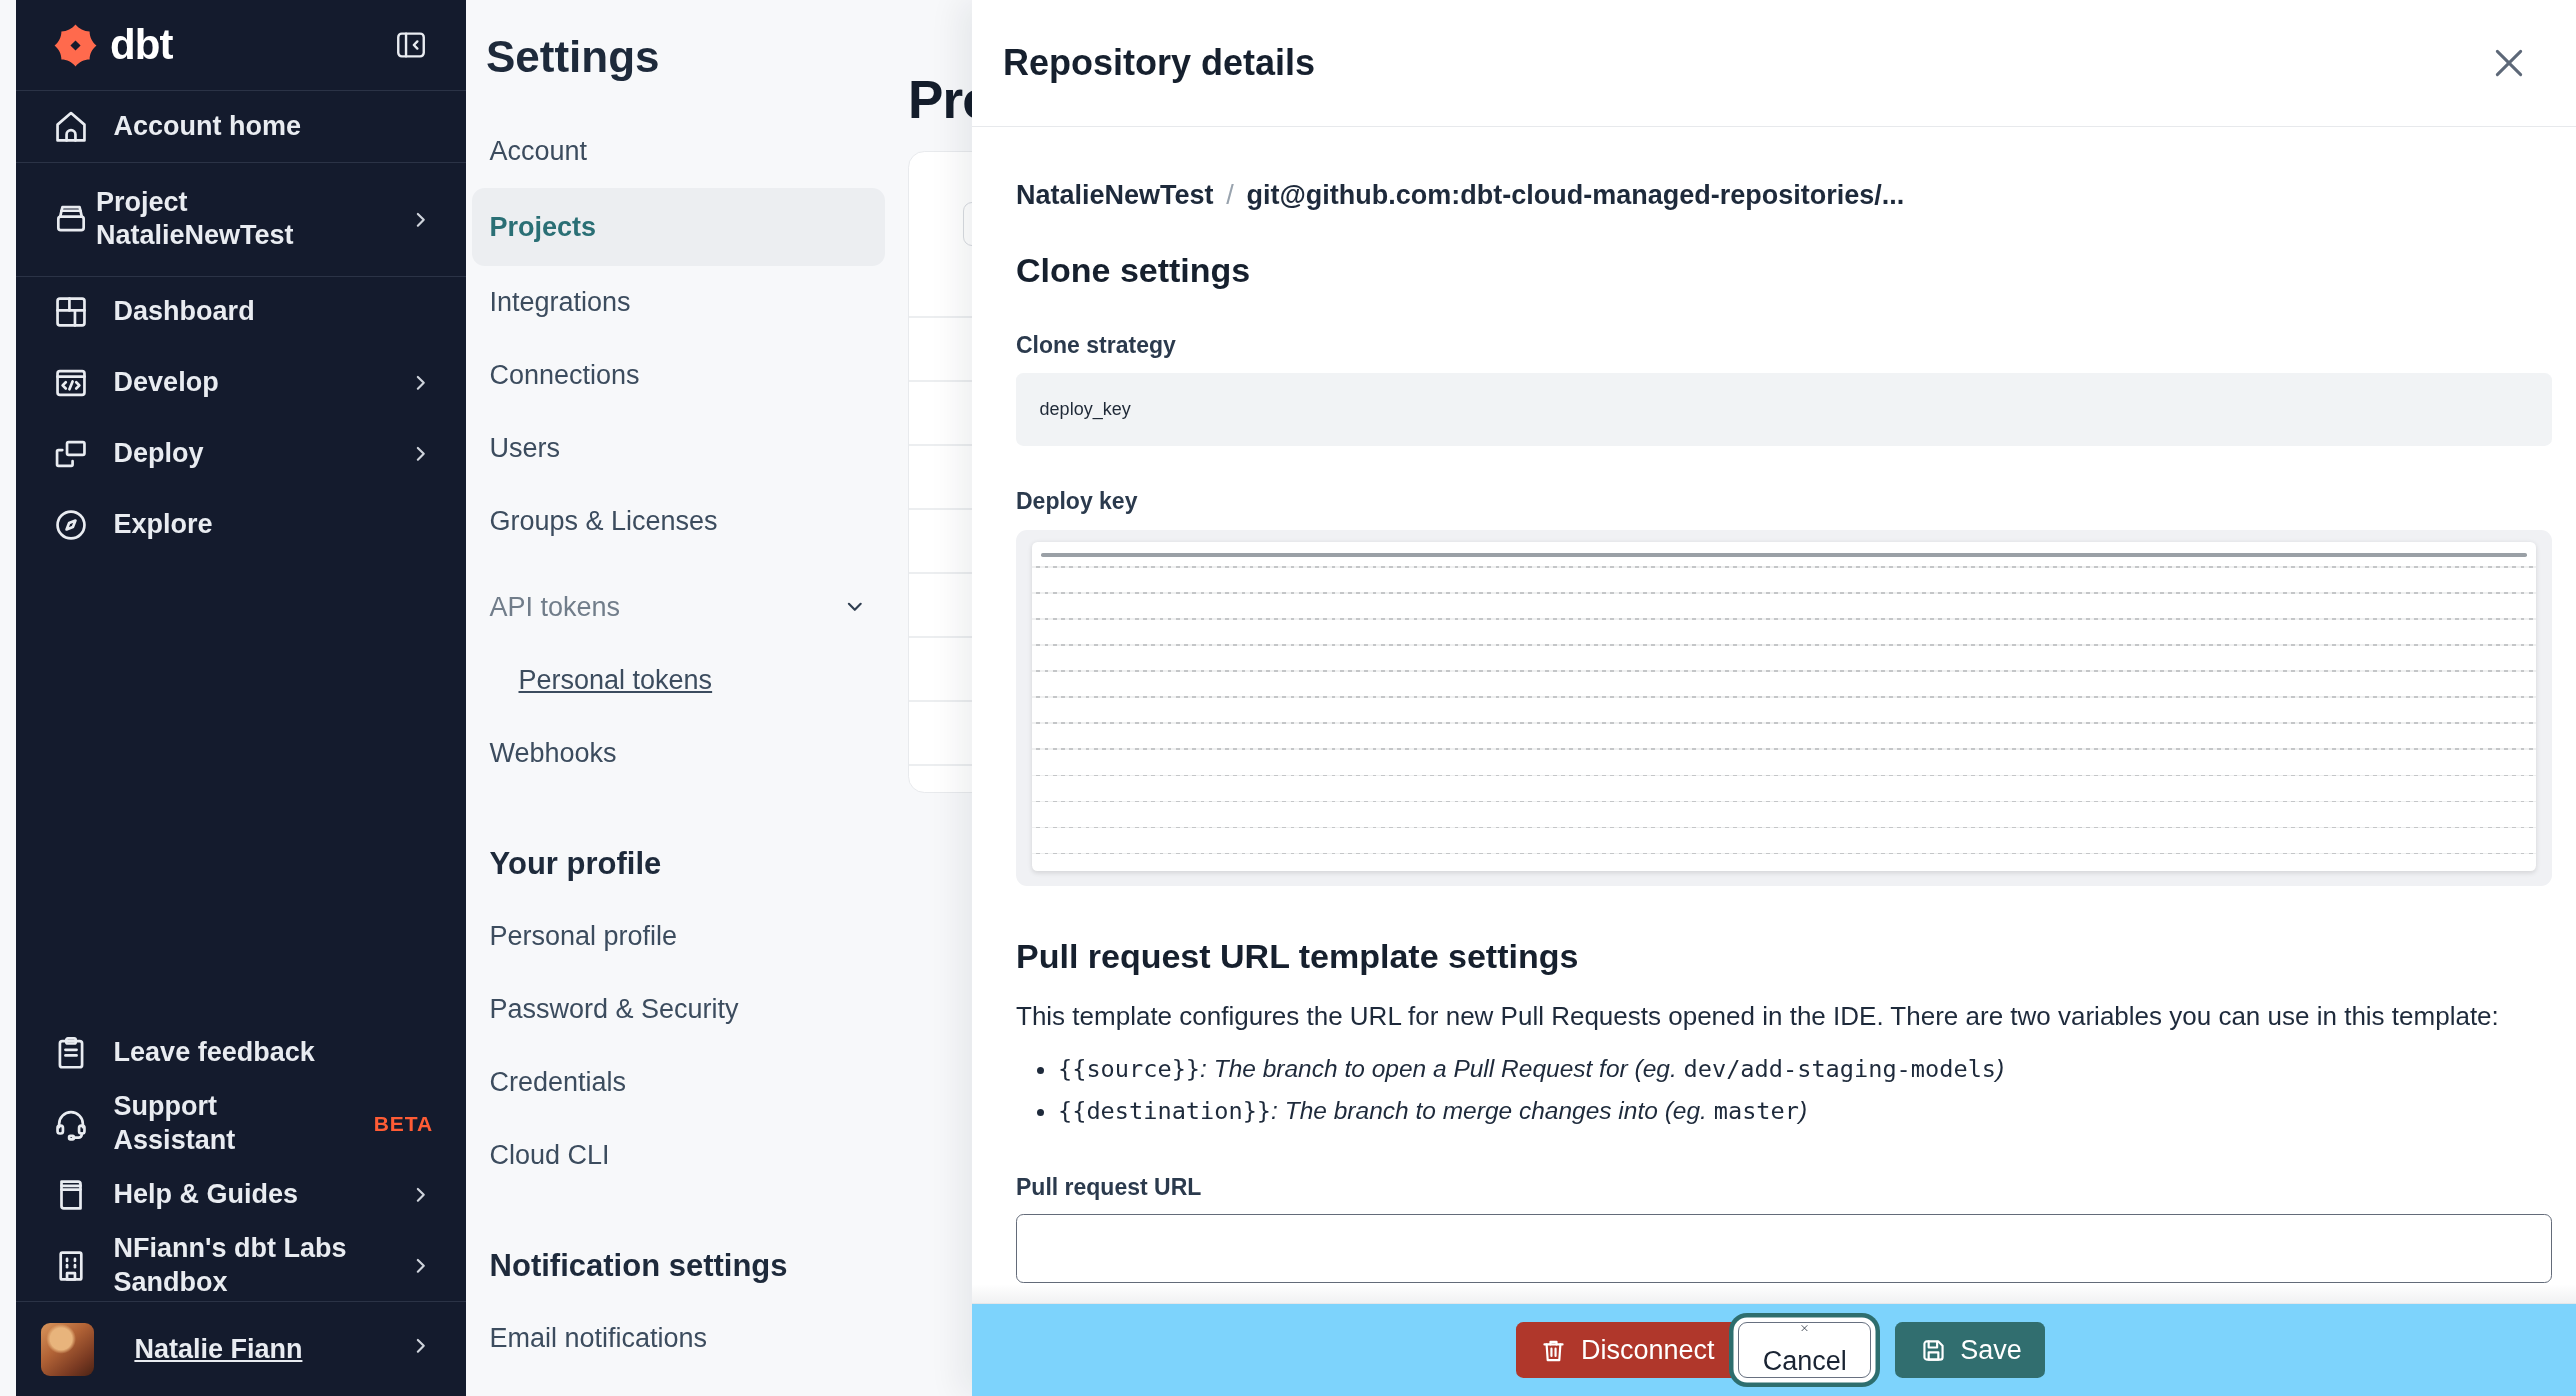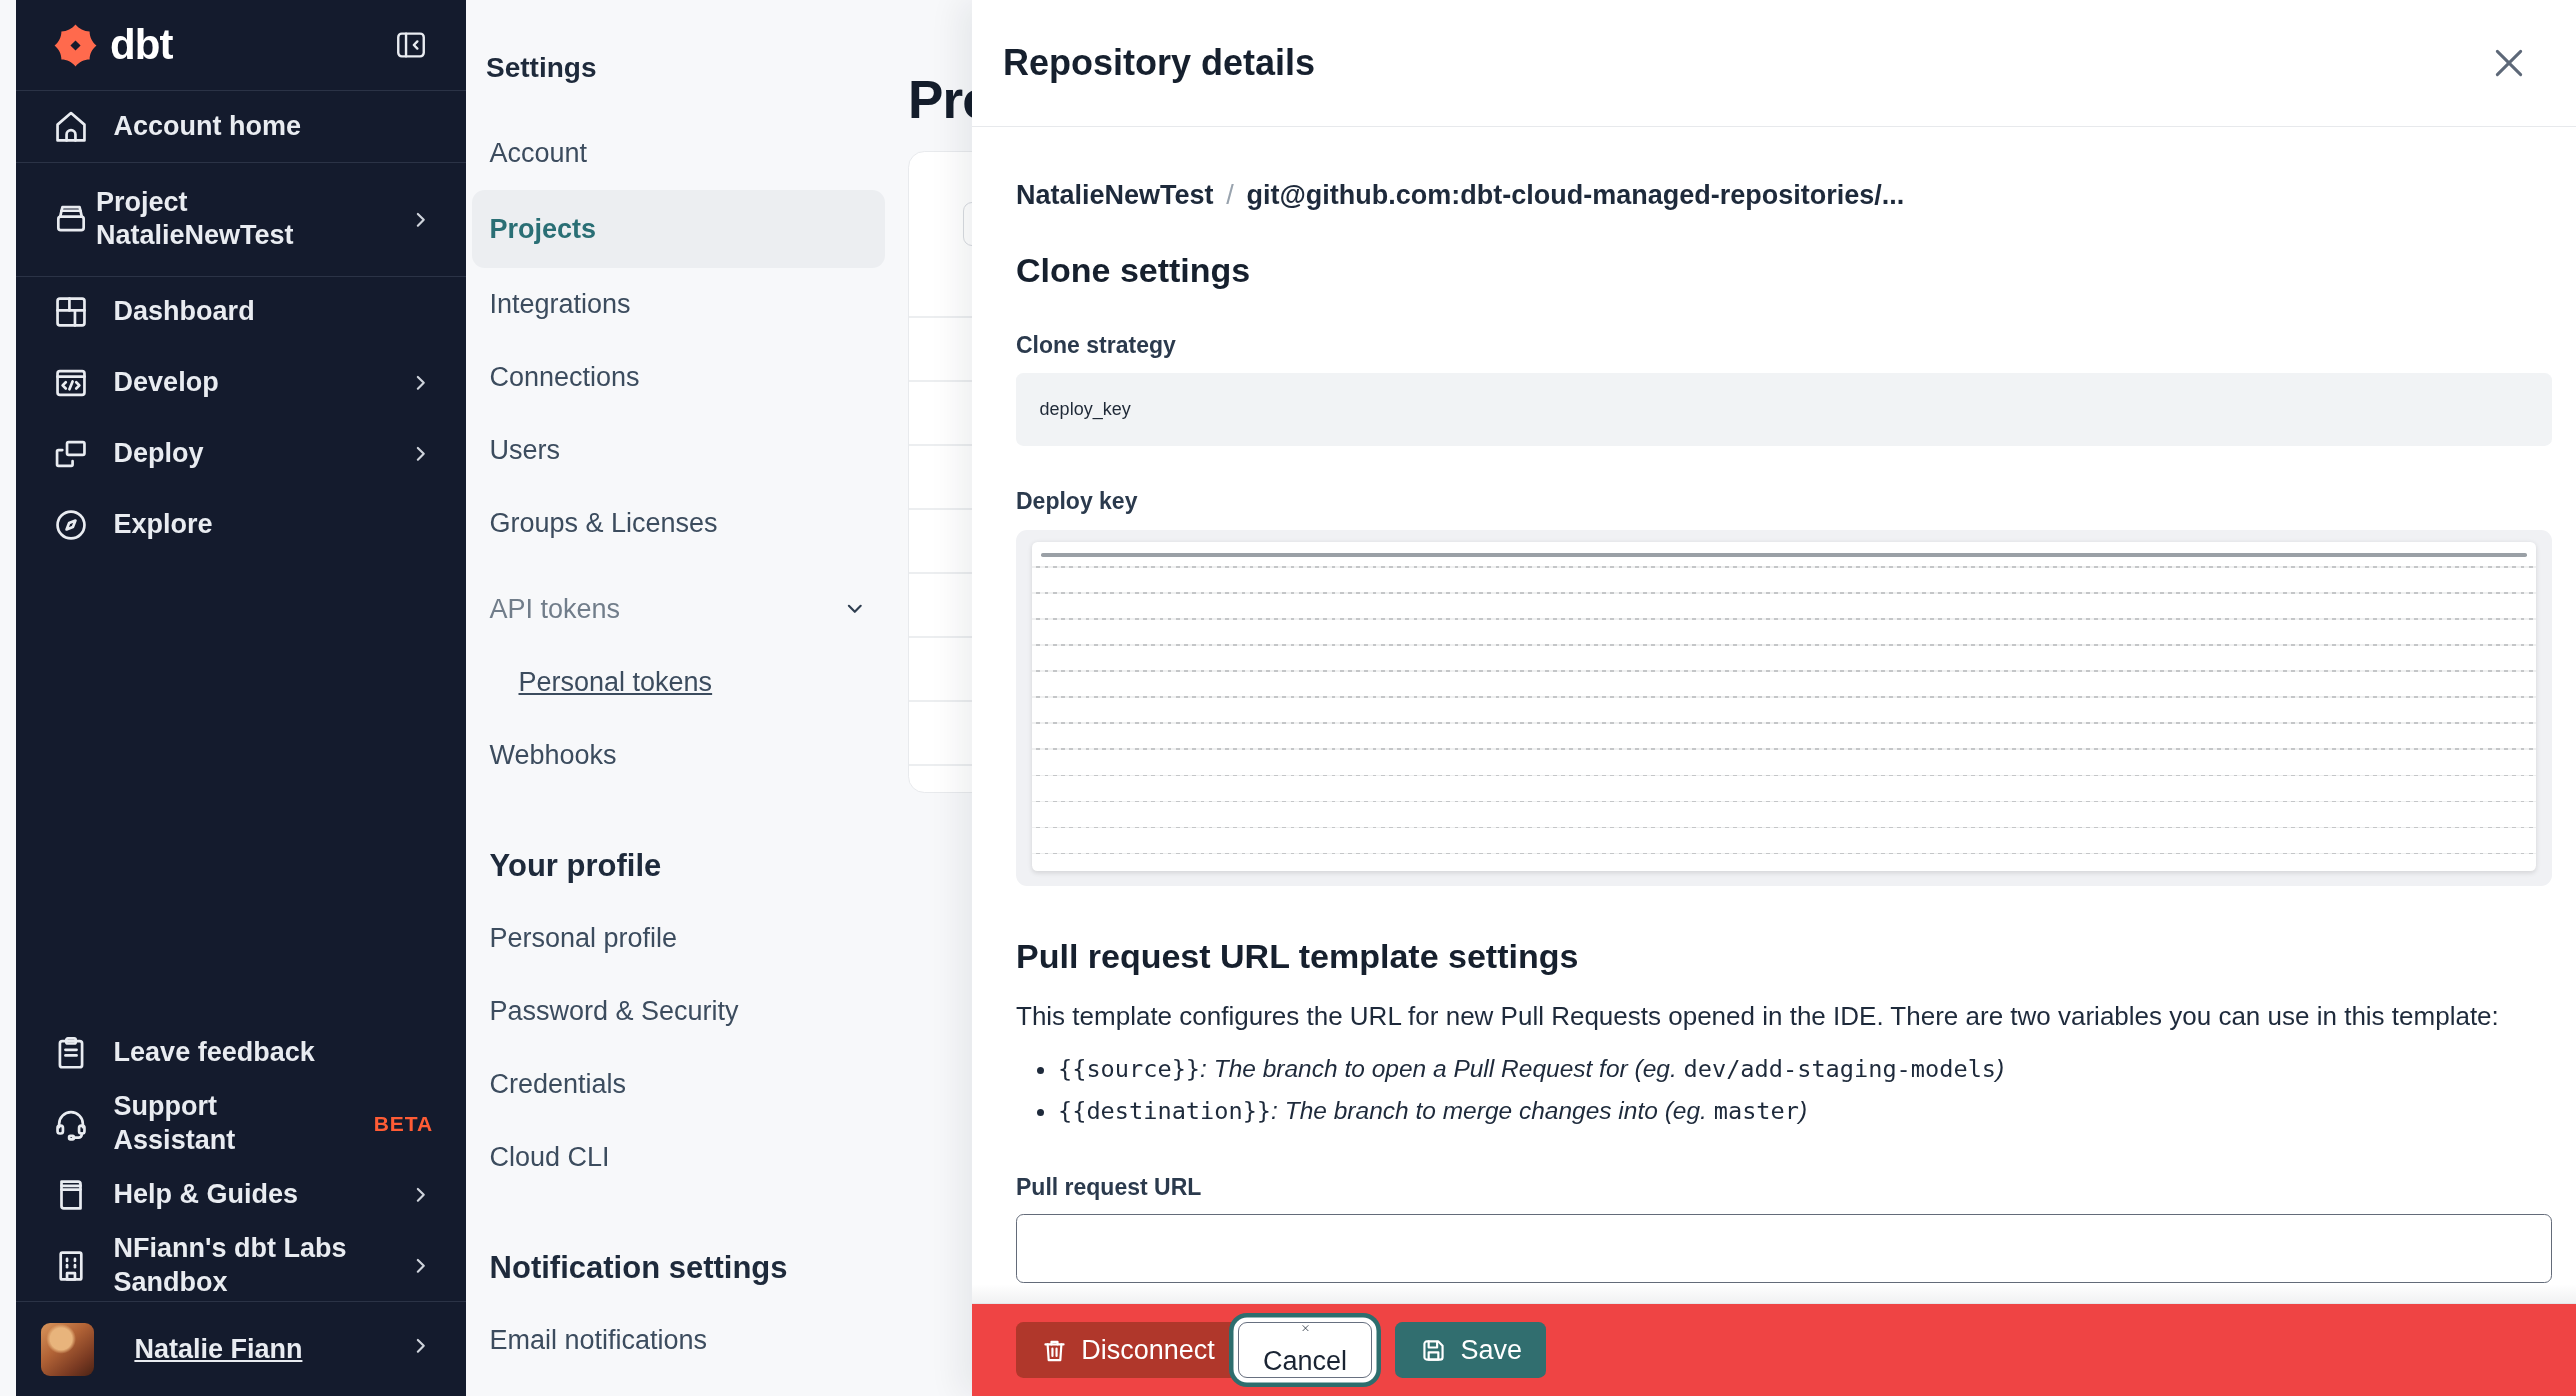--- a/index.html
+++ b/index.html
@@ -29,21 +29,21 @@
       radial-gradient(circle at 38% 30%, #e8b47c 0 22%, rgba(0,0,0,0) 30%),
       linear-gradient(140deg,#d9965c 0%,#b26336 40%,#7a3a22 75%,#4a2315 100%); }
   svg.sic { width:38px; height:38px; stroke:#e9ecf1; fill:none; stroke-width:1.7;
     stroke-linecap:round; stroke-linejoin:round; flex:0 0 38px; }
   svg.chv { width:23.6px; height:23.6px; stroke:#cfd4dc; fill:none; stroke-width:2.2;
     stroke-linecap:round; stroke-linejoin:round; }
 
   
   .main { position:absolute; left:450px; top:0; right:0; bottom:0; background:#f7f8fa; }
   .settings-col { position:absolute; left:36px; top:0; width:454px; }
-  .settings-h { font-size:28px; font-weight:700; color:#1e2a3b; margin-top:52px; }
+  .settings-h { font-size:44px; font-weight:700; color:#1e2a3b; margin-top:32px; }
   .nav-list { margin-top:33px; }
   .nav-item { height:73px; display:flex; align-items:center; font-size:27px; color:#3c4c5e;
     padding:0 18px; margin-left:-14.5px; width:413px; cursor:pointer; }
   .nav-item.active { background:#eceef1; border-radius:12.7px; color:#2a6f75; font-weight:700; height:78px; }
   .nav-item.muted { color:#717d8a; margin-top:12.7px; }
   .nav-item .chev-d { margin-left:auto; display:flex; }
   .nav-item.indent { padding-left:47px;text-decoration:underline; }
   .nav-sub-h { font-size:31px; font-weight:700; color:#1e2a3b; margin:56px 0 18px 3.6px; }
   .main-title { position:absolute; left:458px; top:69px; font-size:53px; font-weight:800;
     color:#141d2b; letter-spacing:-0.9px; white-space:nowrap; }
@@ -82,22 +82,22 @@
     border-radius:1.8px; }
   .h2.pr { margin-top:51px; }
   .pr-desc { margin-top:25.4px; font-size:26px; color:#1e2a3b; }
   .pr-bullets { margin:16.3px 0 0 11px; padding-left:31px; color:#1e2a3b; }
   .pr-bullets li { font-size:24.5px; line-height:42px; }
   .mono { font-family:"DejaVu Sans Mono", monospace; font-size:23.6px; }
   .ital { font-style:italic; font-size:24.5px; }
   .url-input { margin-top:12.7px; width:100%; height:69px; border:1.8px solid #636b79;
     border-radius:7.3px; background:#fff; font-size:27px; padding:0 22px; color:#1f2937;
     font-family:"Liberation Sans", sans-serif; }
-  .panel-foot { height:93px; flex:0 0 93px; border-top:0.9px solid #e4e6e9; background:#ef4444;
-    display:flex; align-items:center; justify-content:flex-start;
+  .panel-foot { height:93px; flex:0 0 93px; border-top:0.9px solid #e4e6e9; background:#7dd3fc;
+    display:flex; align-items:center; justify-content:center;
     padding:0 23.6px 0 44px; position:relative; }
   .panel-foot::before { content:""; position:absolute; left:0; right:0; top:-20px; height:19px;
     background:linear-gradient(180deg, rgba(13,22,38,0) 0%, rgba(13,22,38,.06) 100%); }
   .btn { display:flex; align-items:center; gap:12.7px; height:56px; border-radius:7.3px;
     font-size:27px; font-weight:400; padding:0 23.6px; cursor:pointer; border:none;
     font-family:"Liberation Sans", sans-serif; }
   .btn-danger { background:#b0372b; color:#fff; }
   .btn-cancel { background:#fff; color:#1a2433; border:1.8px solid #677080; border-radius:9px;
     box-shadow:0 0 0 4.5px #fff, 0 0 0 9px #2d6e6e;flex-direction:column; }
   .btn-save { background:#316e6f; color:#fff; margin-left:23.6px; }

